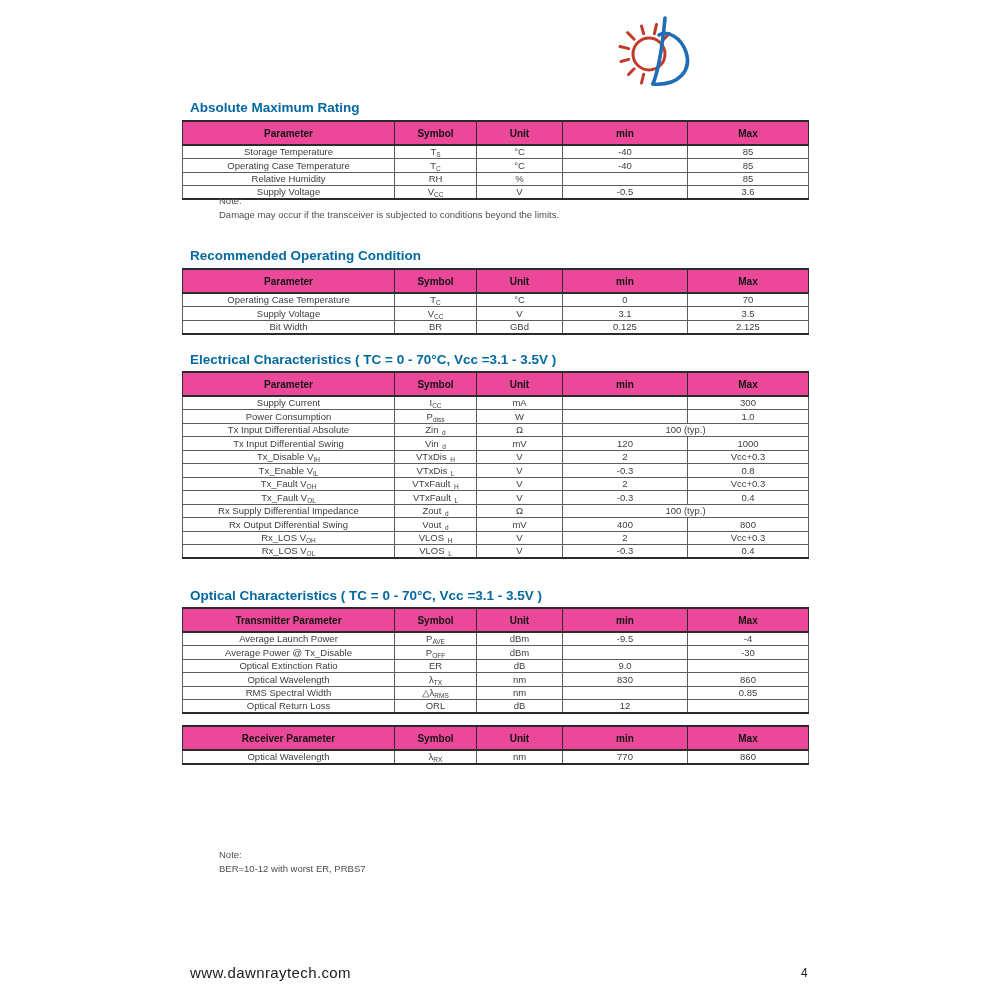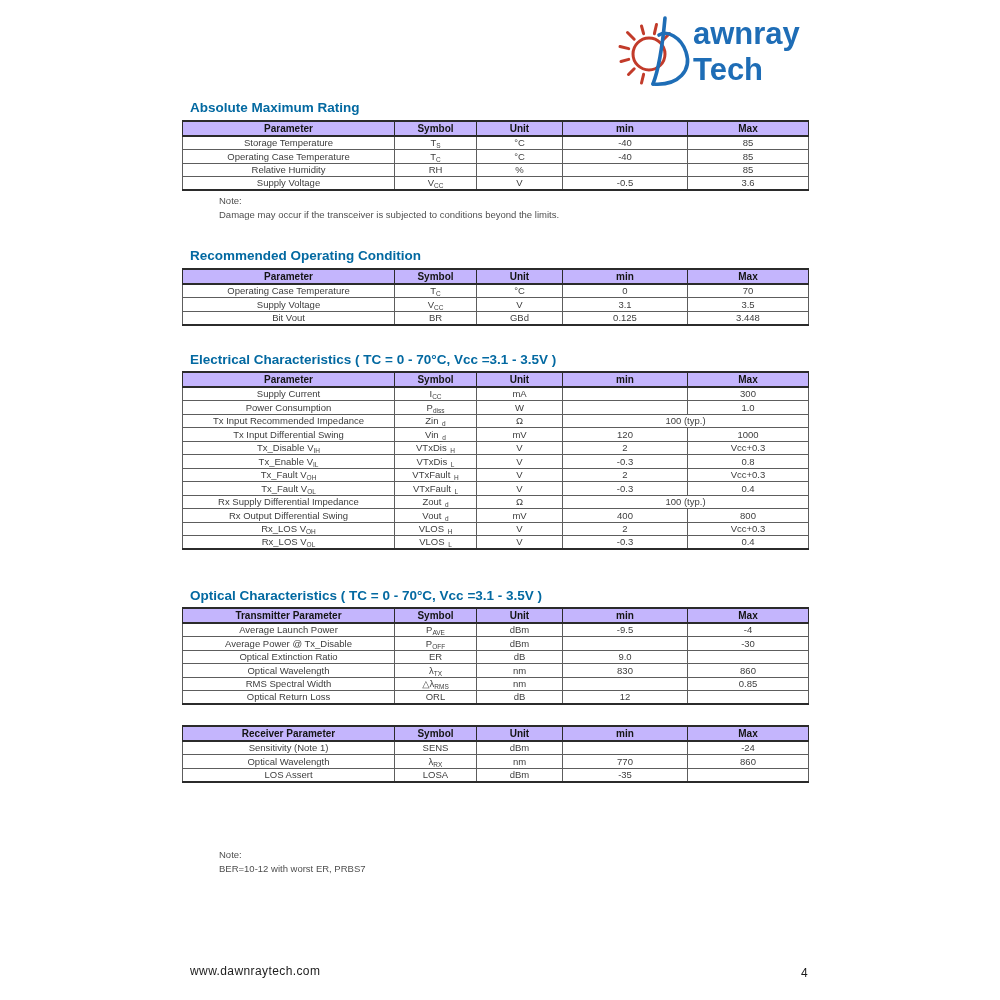--- a/index.html
+++ b/index.html
@@ -20,31 +20,31 @@
 
   
   .dtable { position: absolute; left: 182px; width: 626px; border-collapse: collapse;
     table-layout: fixed; font-size: 9.5px; color: #3d3d3d;
     border: 1px solid #2b2b2b; border-top-width: 2px; border-bottom-width: 2px; }
   .dtable col:nth-child(1) { width: 212px; }
   .dtable col:nth-child(2) { width: 82px; }
   .dtable col:nth-child(3) { width: 86px; }
   .dtable col:nth-child(4) { width: 125px; }
   .dtable col:nth-child(5) { width: 121px; }
-  .dtable th { background: #c4b5fd; color: #141414; font-size: 10px; font-weight: bold;
-    height: 15px; border: 1px solid #2b2b2b; border-bottom-width: 2px; padding: 0 2px; }
+  .dtable th { background: #ec4899; color: #141414; font-size: 10px; font-weight: bold;
+    height: 24px; border: 1px solid #2b2b2b; border-bottom-width: 2px; padding: 0 2px; }
   .dtable td { height: 13.5px; text-align: center; vertical-align: middle;
     border: 1px solid #5d5d5d; padding: 0 2px; line-height: 1; }
   .dtable sub { font-size: 6.5px; vertical-align: -2px; line-height: 0; }
 
   
   .note { position: absolute; left: 183px; font-size: 9.5px; color: #4f4f4f; white-space: nowrap; padding-left: 36px; }
 
   
-  .footer-url { position: absolute; left: 190px; top: 964px; font-size: 12px;
+  .footer-url { position: absolute; left: 190px; top: 964px; font-size: 15px;
     color: #1b1b1b; letter-spacing: 0.4px; }
   .footer-page { position: absolute; left: 801px; top: 966px; font-size: 12px; color: #1b1b1b; }
 </style>
 </head>
 <body>
 
 <div class="page">
 
   <div class="logo">
     <svg width="94" height="84" viewBox="0 0 94 84">
@@ -57,21 +57,20 @@
         <line x1="13.7" y1="38.6" x2="5.0" y2="36.5"></line>
         <line x1="13.7" y1="49.4" x2="6.0" y2="51.5"></line>
         <line x1="19.2" y1="58.8" x2="13.5" y2="64.5"></line>
         <line x1="28.6" y1="64.3" x2="26.5" y2="73.0"></line>
       </g>
       <g stroke="var(--brand-blue, #1e6db6)" stroke-width="3.6" stroke-linecap="round" fill="none">
         <path d="M50,8 C48,30 45,56 38,74"></path>
         <path d="M38,74 C64,76 77,60 71,42 C66,27 52,20 44,25"></path>
       </g>
     </svg>
-    <span class="brand-text">awnray Tech</span>
   </div>
 
   <div class="heading" style="top:100px">Absolute Maximum Rating</div>
   <table class="dtable" style="top:120px">
       <colgroup>
         <col>
         <col>
         <col>
         <col>
         <col>
@@ -146,25 +145,25 @@
           <td>70</td>
         </tr>
         <tr>
           <td>Supply Voltage</td>
           <td>V<sub>CC</sub></td>
           <td>V</td>
           <td>3.1</td>
           <td>3.5</td>
         </tr>
         <tr>
-          <td>Bit Vout</td>
+          <td>Bit Width</td>
           <td>BR</td>
           <td>GBd</td>
           <td>0.125</td>
-          <td>3.448</td>
+          <td>2.125</td>
         </tr>
       </tbody>
     </table>
 
   <div class="heading" style="top:352px">Electrical Characteristics ( TC = 0 - 70°C, Vcc =3.1 - 3.5V )</div>
   <table class="dtable" style="top:371px">
       <colgroup>
         <col>
         <col>
         <col>
@@ -189,21 +188,21 @@
           <td>300</td>
         </tr>
         <tr>
           <td>Power Consumption</td>
           <td>P<sub>diss</sub></td>
           <td>W</td>
           <td></td>
           <td>1.0</td>
         </tr>
         <tr>
-          <td>Tx Input Recommended Impedance</td>
+          <td>Tx Input Differential Absolute</td>
           <td>Zin<sub>_d</sub></td>
           <td>Ω</td>
           <td colspan="2">100 (typ.)</td>
         </tr>
         <tr>
           <td>Tx Input Differential Swing</td>
           <td>Vin<sub>_d</sub></td>
           <td>mV</td>
           <td>120</td>
           <td>1000</td>
@@ -341,40 +340,26 @@
         <tr>
           <th>Receiver Parameter</th>
           <th>Symbol</th>
           <th>Unit</th>
           <th>min</th>
           <th>Max</th>
         </tr>
       </thead>
       <tbody>
         <tr>
-          <td>Sensitivity (Note 1)</td>
-          <td>SENS</td>
-          <td>dBm</td>
-          <td></td>
-          <td>-24</td>
-        </tr>
-        <tr>
           <td>Optical Wavelength</td>
           <td>λ<sub>RX</sub></td>
           <td>nm</td>
           <td>770</td>
           <td>860</td>
         </tr>
-        <tr>
-          <td>LOS Assert</td>
-          <td>LOSA</td>
-          <td>dBm</td>
-          <td>-35</td>
-          <td></td>
-        </tr>
       </tbody>
     </table>
   <div class="note" style="top:849px">Note:</div>
   <div class="note" style="top:863px">BER=10-12 with worst ER, PRBS7</div>
 
   <div class="footer-url">www.dawnraytech.com</div>
   <div class="footer-page">4</div>
 
 </div>
 

